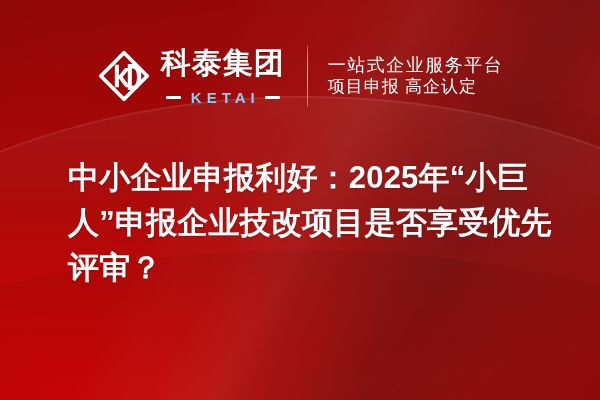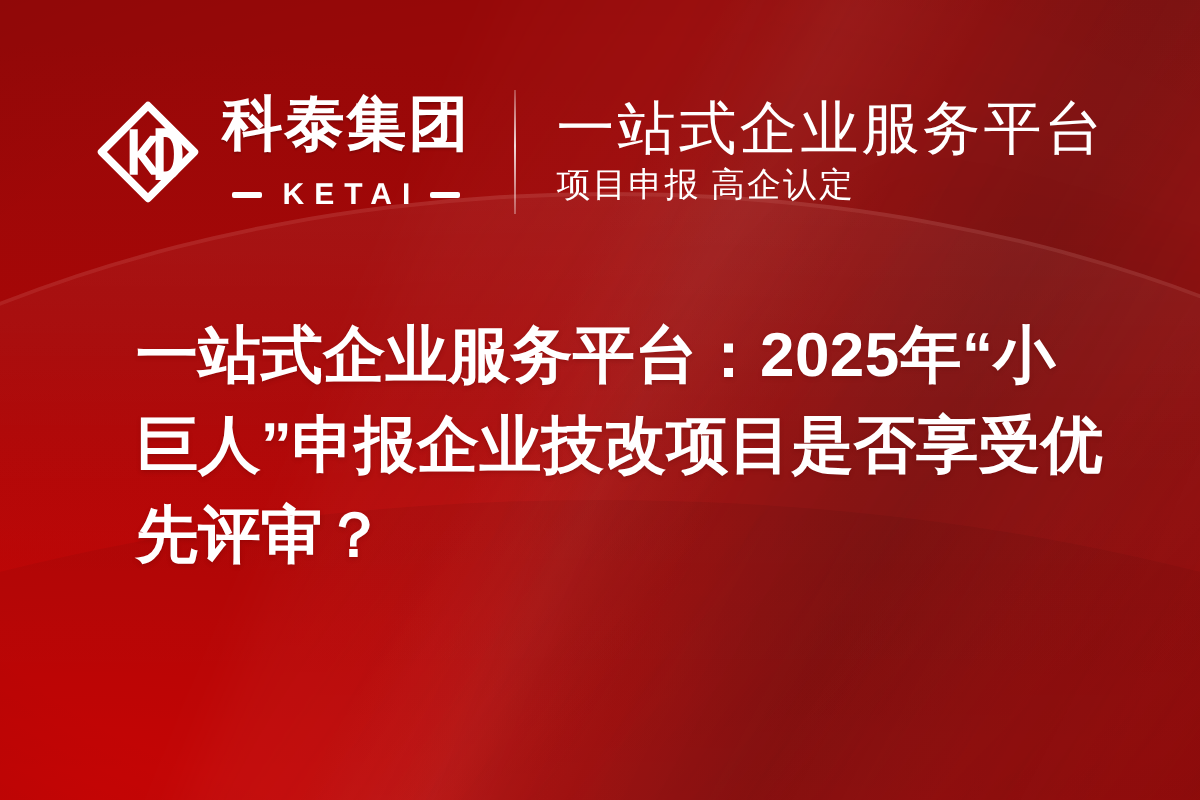--- a/index.html
+++ b/index.html
@@ -134,41 +134,41 @@
   .logo-dash {
     display: block;
     width: 15px;
     height: 3px;
     background: #ffffff;
     border-radius: 1px;
   }
   .logo-en {
     font-size: 15px;
     font-weight: 700;
-    color: #ffffff;
+    color: #7dd3fc;
     letter-spacing: 5px;
     line-height: 1;
     white-space: nowrap;
     text-indent: 5px;
   }
   .divider {
     width: 1px;
     height: 62px;
     margin: 0 20px 0 22px;
     background: linear-gradient(180deg, rgba(255,255,255,0.25), rgba(255,255,255,0.85) 45%, rgba(255,255,255,0.30));
     flex: 0 0 auto;
   }
   .tagline {
     display: flex;
     flex-direction: column;
     justify-content: center;
     gap: 3px;
   }
   .tagline-main {
-    font-size: 29px;
+    font-size: 18px;
     font-weight: 300;
     color: #ffffff;
     letter-spacing: 1.5px;
     line-height: 1.05;
     white-space: nowrap;
   }
   .tagline-sub {
     font-family: "Liberation Serif", "DejaVu Serif", serif;
     font-size: 17px;
     font-weight: 400;
@@ -232,15 +232,15 @@
 
     <div class="divider"></div>
 
     <div class="tagline">
       <div class="tagline-main">一站式企业服务平台</div>
       <div class="tagline-sub">项目申报 高企认定</div>
     </div>
 
   </div>
 
-  <div class="title">一站式企业服务平台：2025年“小巨人”申报企业技改项目是否享受优先评审？</div>
+  <div class="title">中小企业申报利好：2025年“小巨人”申报企业技改项目是否享受优先评审？</div>
 
 </div>
 
 </body></html>

